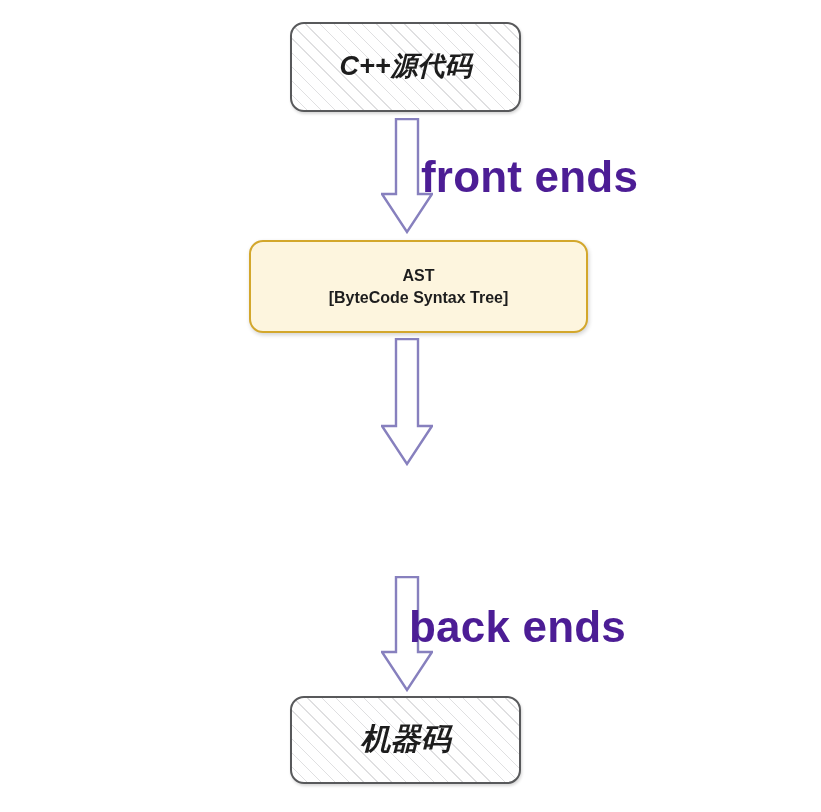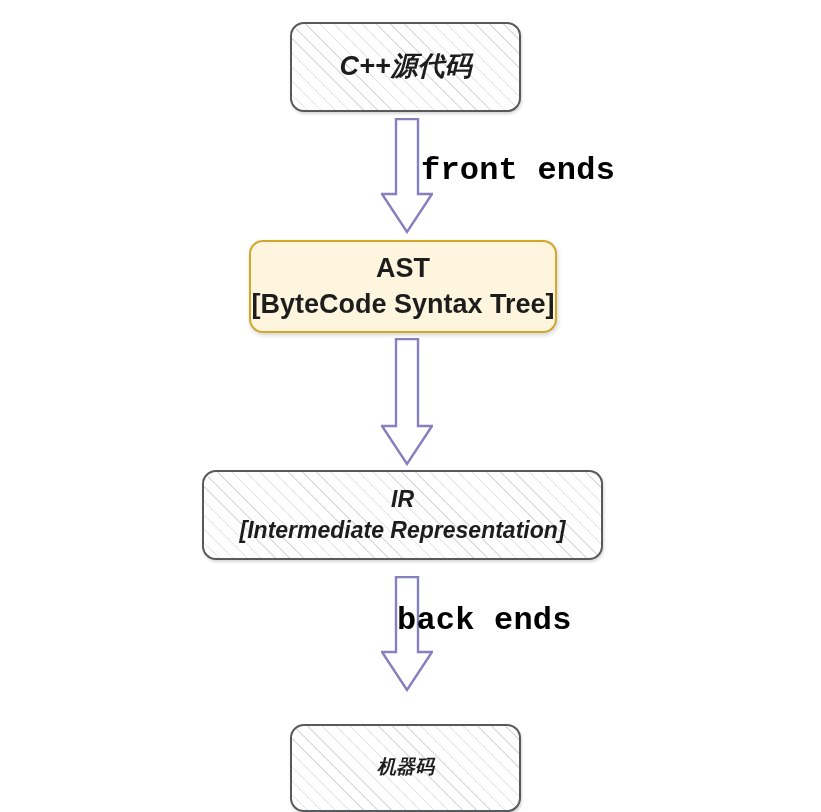--- a/index.html
+++ b/index.html
@@ -70,65 +70,64 @@
   }
 
   
   #node-source {
     left: 290px;  top: 22px;
     width: 231px; height: 90px;
     font-size: 27px;
   }
   #node-ast {
     left: 249px;  top: 240px;
-    width: 308px; height: 93px;
-    font-size: 27px;
+    width: 339px; height: 93px;
+    font-size: 16px;
     justify-content: center;
   }
   #node-ast .line:first-child { margin-bottom: 2px; }
 
   #node-ir {
     left: 202px;  top: 470px;
     width: 401px; height: 90px;
     font-size: 23px;
   }
   #node-ir .line:first-child { margin-bottom: 2px; }
 
   #node-machine {
-    left: 290px;  top: 724px;
+    left: 290px;  top: 696px;
     width: 231px; height: 88px;
-    font-size: 19px;
+    font-size: 30px;
     gap: 24px;
   }
   #node-machine .line:first-child { margin-bottom: 3px; }
 
   
   .arrow {
     position: absolute;
     width: 52px;
   }
   .arrow svg { display: block; width: 100%; height: 100%; }
 
   #arrow-1 { left: 381px; top: 118px; height: 116px; }
   #arrow-2 { left: 381px; top: 338px; height: 128px; }
   #arrow-3 { left: 381px; top: 576px; height: 116px; }
 
   
   .arrow-label {
     position: absolute;
     font-weight: bold;
     font-style: normal;
-    font-size: 32px;
-    color: #000000;
+    font-size: 44px;
+    color: #4c1d95;
     white-space: nowrap;
     letter-spacing: 0.2px;
-    font-family: Liberation Mono, monospace;
   }
   #label-front-ends { left: 421px; top: 152px; }
-  #label-back-ends  { left: 397px; top: 602px; }
+  #label-back-ends  { left: 409px; top: 602px; }
 </style>
 </head>
 <body>
 
 <div id="canvas">
 
   <div class="node hatched italic-bold" id="node-source">
     <span class="line">C++源代码</span>
   </div>
 
@@ -143,24 +142,20 @@
     <span class="line">AST</span>
     <span class="line">[ByteCode Syntax Tree]</span>
   </div>
 
   <div class="arrow" id="arrow-2">
     <svg viewBox="0 0 52 128" preserveAspectRatio="none">
       <polygon points="15,1 37,1 37,88 51,88 26,126 1,88 15,88" fill="#ffffff" stroke="#8780be" stroke-width="2.4" stroke-linejoin="miter"></polygon>
     </svg>
   </div>
 
-  <div class="node hatched italic-bold" id="node-ir">
-    <span class="line">IR</span>
-    <span class="line">[Intermediate Representation]</span>
-  </div>
 
   <div class="arrow" id="arrow-3">
     <svg viewBox="0 0 52 116" preserveAspectRatio="none">
       <polygon points="15,1 37,1 37,76 51,76 26,114 1,76 15,76" fill="#ffffff" stroke="#8780be" stroke-width="2.4" stroke-linejoin="miter"></polygon>
     </svg>
   </div>
   <div class="arrow-label" id="label-back-ends">back ends</div>
 
   <div class="node hatched italic-bold" id="node-machine">
     <span class="line">机器码</span>

